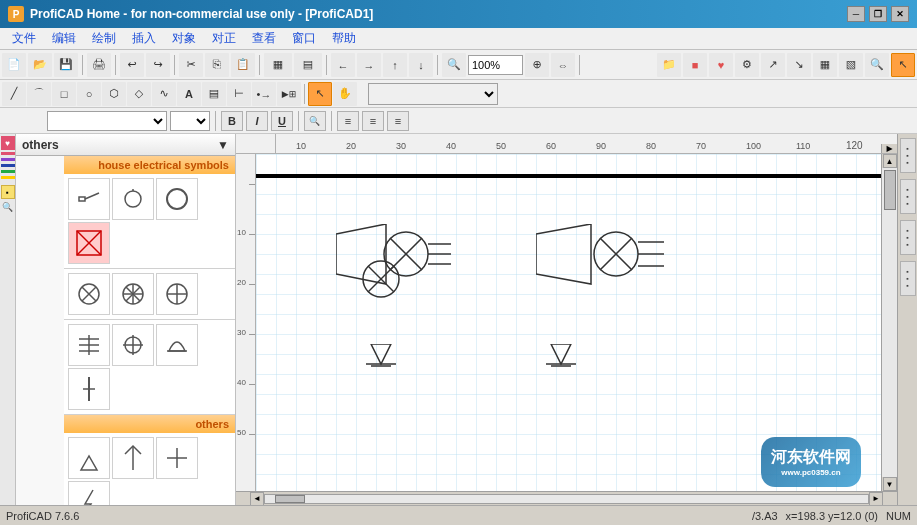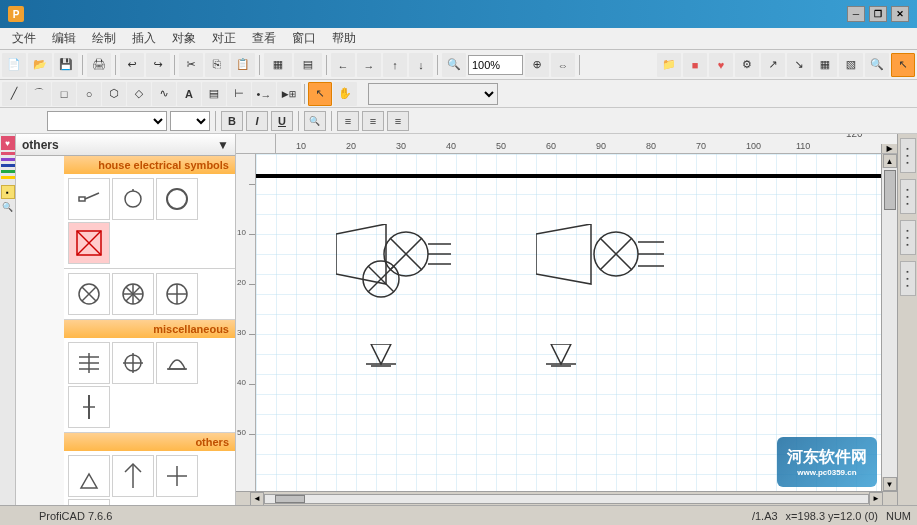--- a/index.html
+++ b/index.html
@@ -50,21 +50,21 @@
       background: #f0f0f0;
       display: flex;
       align-items: center;
       border-bottom: 1px solid #c0c0c0;
       padding: 0 4px;
     }
     .menu-item {
       padding: 12px 8px;
       cursor: pointer;
       font-size: 12px;
-      color: #404040;
+      color: #1d4ed8;
     }
 
     
     .toolbar-row {
       width: 100%;
       height: 30px;
       background: #f0f0f0;
       border-bottom: 1px solid #c8c8c8;
       display: flex;
       align-items: center;
@@ -300,48 +300,49 @@
       height: 20px;
       background: #d4d0c8;
       border-top: 1px solid #a8a8a8;
       display: flex;
       align-items: center;
       padding: 0 6px;
       justify-content: space-between;
       font-size: 11px;
       color: #333;
     }
-    #status-bar .status-left { display: flex; align-items: flex-start; gap: 4px; margin-left: 33px; }
+    #status-bar .status-left { display: flex; align-items: flex-start; gap: 4px; }
     #status-bar .status-right { display: flex; align-items: center; gap: 8px; }
 
     
     #watermark {
       position: absolute;
       bottom: 4px;
-      right: 4px;
+      right: 20px;
       width: 100px;
       height: 50px;
       background: linear-gradient(135deg, #1a6ba0 0%, #3a9fd4 100%);
-      border-radius: 6px;
+      border-radius: 14px;
       display: flex;
       flex-direction: column;
       align-items: center;
       justify-content: center;
       color: white;
       font-size: 8px;
       font-weight: bold;
       opacity: 0.85;
     }
   </style>
 </head>
 <body>
 
 <div id="title-bar">
   <div class="title-left">
     <div class="title-icon">P</div>
+    <span>ProfiCAD Home - for non-commercial use only - [ProfiCAD1]</span>
   </div>
   <div class="window-controls">
     <div class="win-btn">─</div>
     <div class="win-btn">❐</div>
     <div class="win-btn close">✕</div>
   </div>
 </div>
 
 <div id="menu-bar">
   <span class="menu-item">文件</span>
@@ -513,21 +514,20 @@
             <svg viewBox="0 0 32 32">
                 <circle cx="16" cy="16" r="10" fill="none" stroke="#555" stroke-width="1.5"></circle>
                 <line x1="16" y1="6" x2="16" y2="26" stroke="#555" stroke-width="1.5"></line>
                 <line x1="6" y1="16" x2="26" y2="16" stroke="#555" stroke-width="1.5"></line>
               </svg>
           </div>
         </div>
       </div>
 
       <div class="category-section">
-        <div class="category-title">miscellaneous</div>
         <div class="symbol-grid">
           <div class="symbol-item">
             <svg viewBox="0 0 32 32">
                 <line x1="6" y1="10" x2="26" y2="10" stroke="#555" stroke-width="1.5"></line>
                 <line x1="6" y1="16" x2="26" y2="16" stroke="#555" stroke-width="1.5"></line>
                 <line x1="6" y1="22" x2="26" y2="22" stroke="#555" stroke-width="1.5"></line>
                 <line x1="16" y1="6" x2="16" y2="26" stroke="#555" stroke-width="1.5"></line>
               </svg>
           </div>
           <div class="symbol-item">
@@ -594,21 +594,21 @@
           <span style="position:absolute;left:70px;bottom:2px;font-size:9px;color:#555;">20</span>
           <span style="position:absolute;left:120px;bottom:2px;font-size:9px;color:#555;">30</span>
           <span style="position:absolute;left:170px;bottom:2px;font-size:9px;color:#555;">40</span>
           <span style="position:absolute;left:220px;bottom:2px;font-size:9px;color:#555;">50</span>
           <span style="position:absolute;left:270px;bottom:2px;font-size:9px;color:#555;">60</span>
           <span style="position:absolute;left:320px;bottom:2px;font-size:9px;color:#555;">90</span>
           <span style="position:absolute;left:370px;bottom:2px;font-size:9px;color:#555;">80</span>
           <span style="position:absolute;left:420px;bottom:2px;font-size:9px;color:#555;">70</span>
           <span style="position:absolute;left:470px;bottom:2px;font-size:9px;color:#555;">100</span>
           <span style="position:absolute;left:520px;bottom:2px;font-size:9px;color:#555;">110</span>
-          <span style="position:absolute;left:570px;bottom:14px;font-size:10px;color:#555;">120</span>
+          <span style="position:absolute;left:570px;bottom:2px;font-size:10px;color:#555;">120</span>
 
         </div>
       </div>
 
       <div style="width:16px;background:#d4d0c8;border-left:1px solid #a0a0a0;display:flex;align-items:center;justify-content:center;font-size:8px;cursor:pointer;">▶</div>
     </div>
 
     <div id="canvas-content" style="flex:1;display:flex;position:relative;">
 
       <div id="ruler-v" style="width:20px;background:#f0f0f0;border-right:1px solid #b0b0b0;position:relative;">
@@ -706,17 +706,17 @@
     <div class="right-btn" style="height:35px;font-size:7px;writing-mode:vertical-rl;width:16px;background:#e0e0e0;border:1px solid #b0b0b0;display:flex;align-items:center;justify-content:center;cursor:pointer;">▪▪▪</div>
     <div class="right-btn" style="height:35px;font-size:7px;writing-mode:vertical-rl;width:16px;background:#e0e0e0;border:1px solid #b0b0b0;display:flex;align-items:center;justify-content:center;cursor:pointer;">▪▪▪</div>
   </div>
 </div>
 
 <div id="status-bar">
   <div class="status-left">
     <span>ProfiCAD 7.6.6</span>
   </div>
   <div class="status-right">
-    <span>/1.A3</span>
+    <span>/3.A3</span>
     <span>x=198.3  y=12.0 (0)</span>
     <span>NUM</span>
   </div>
 </div>
 
 </body></html>

